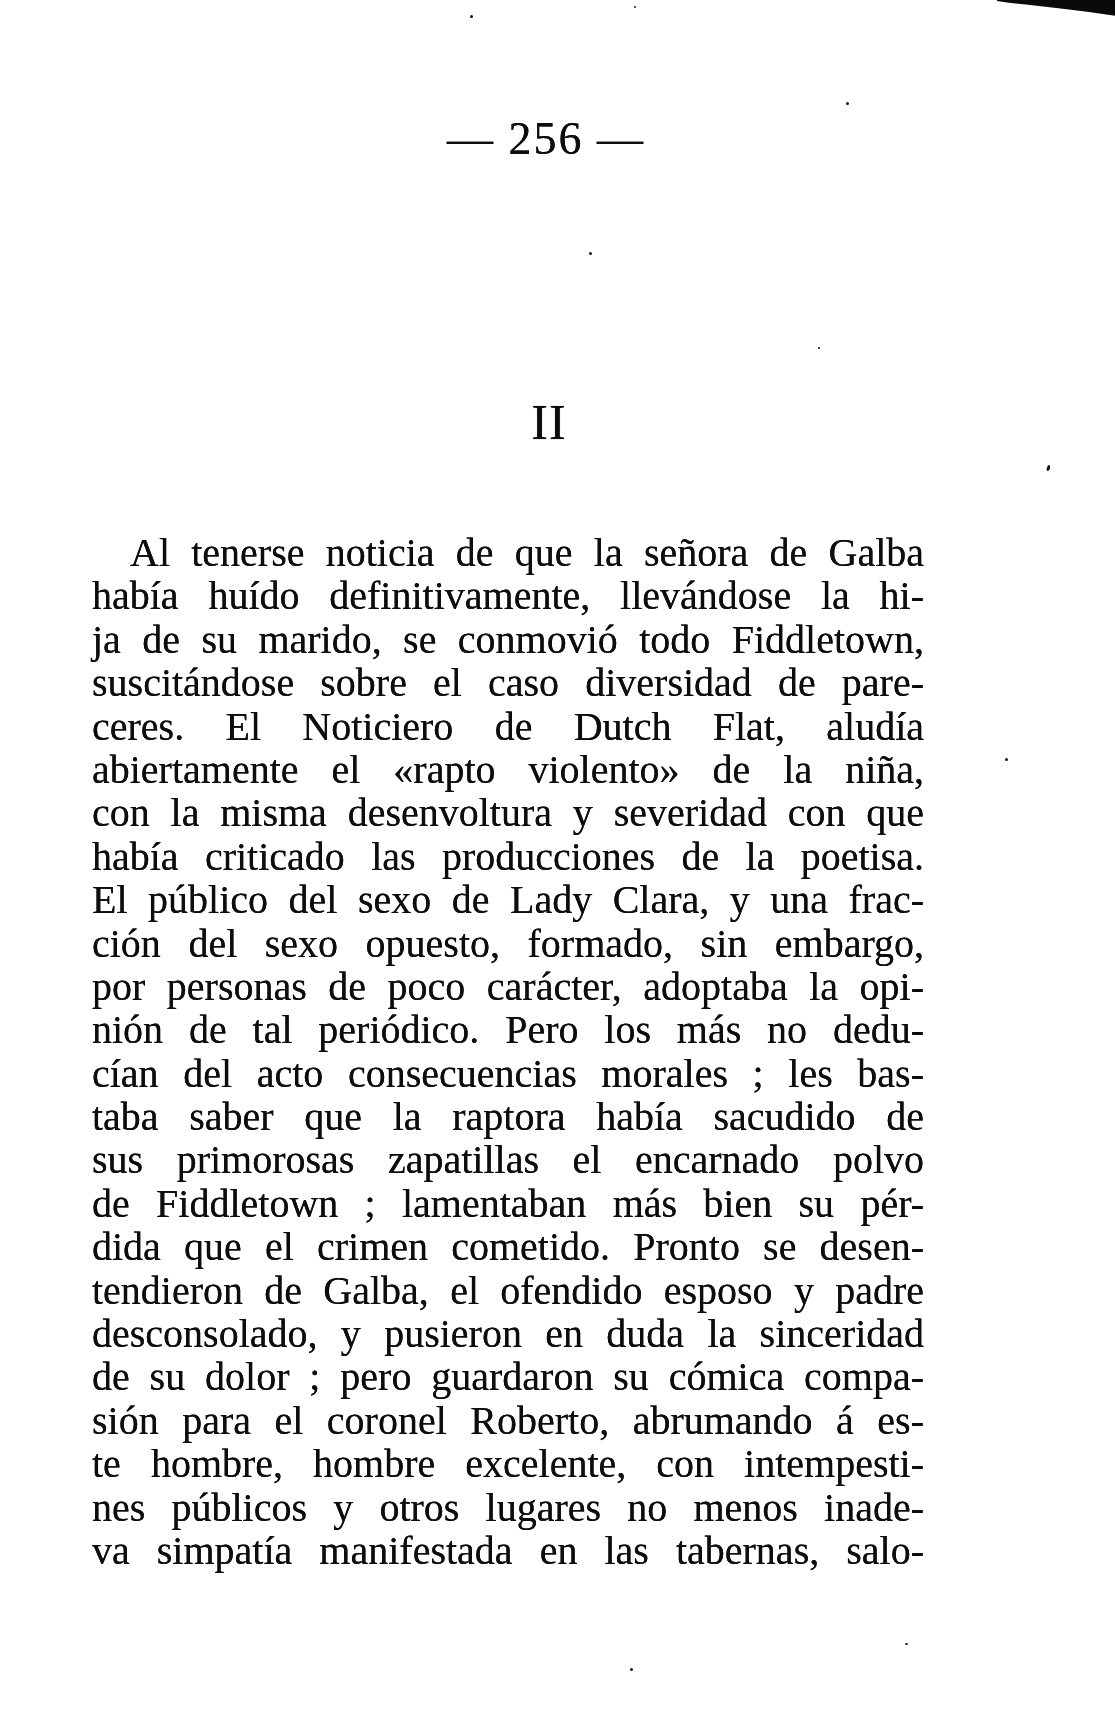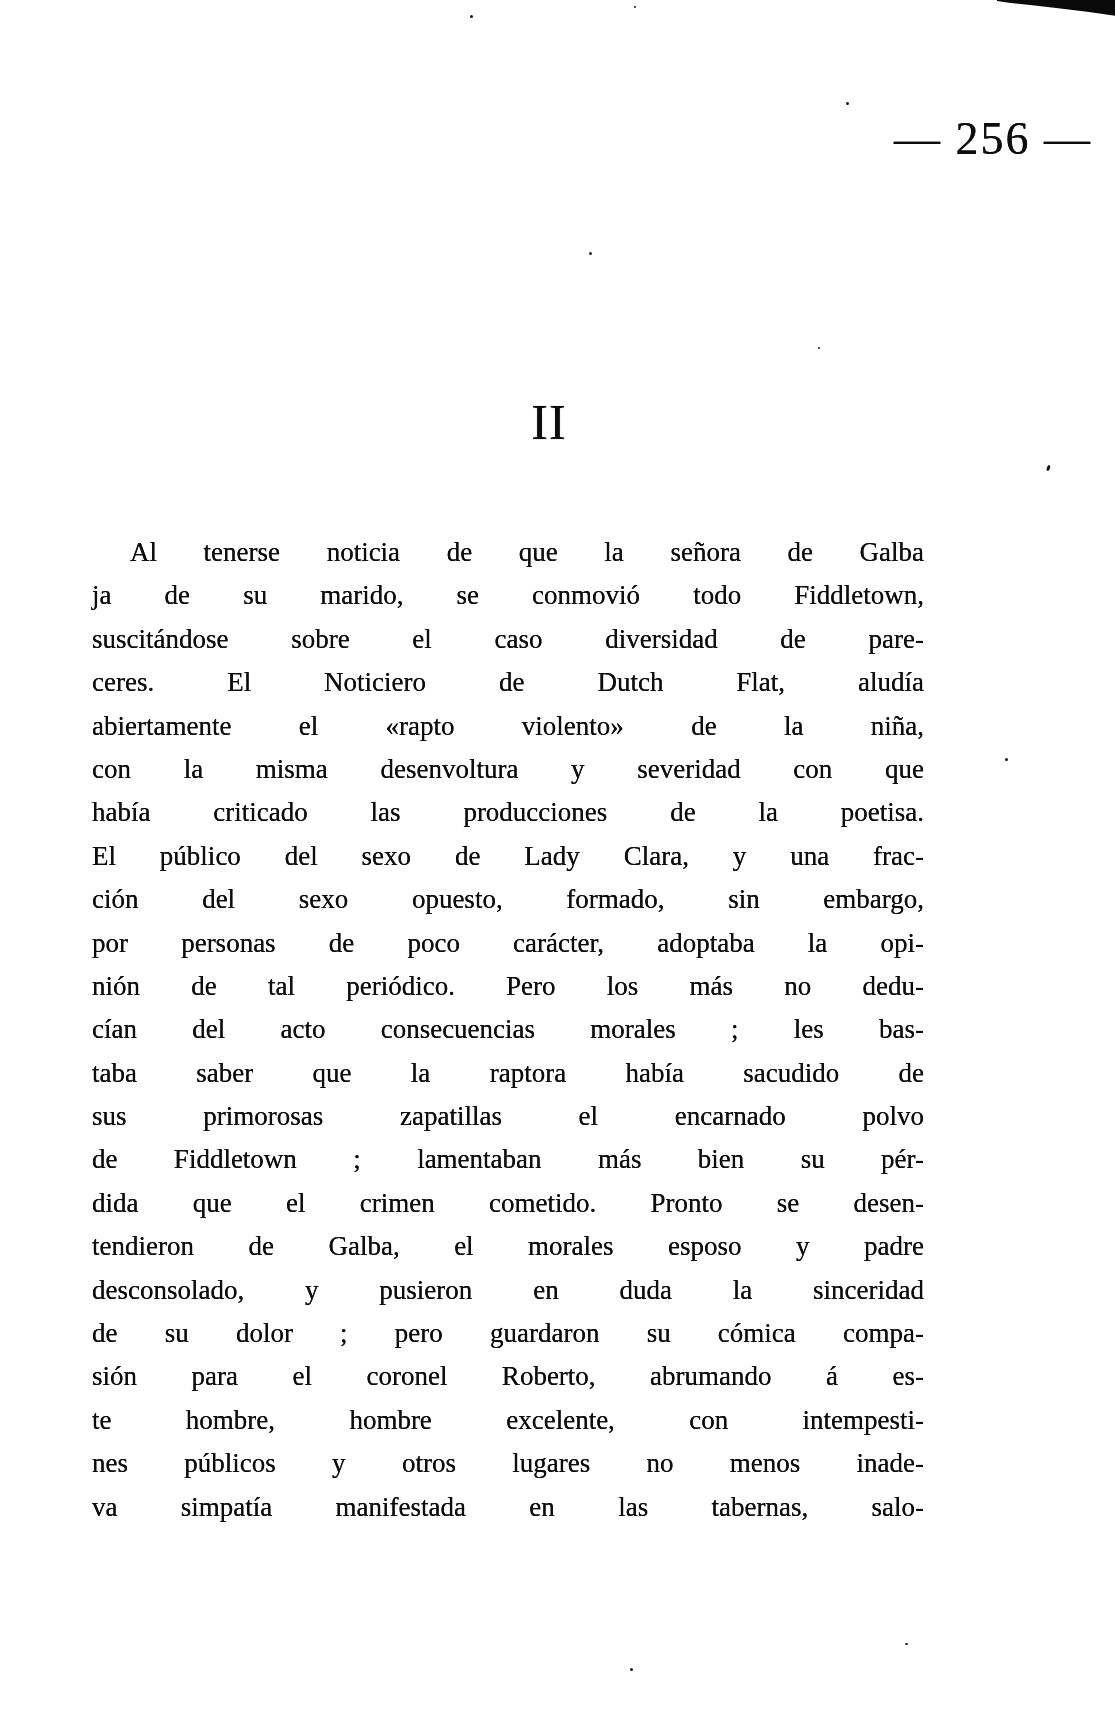--- a/index.html
+++ b/index.html
@@ -17,21 +17,21 @@
   }
   .page {
     position: absolute;
     inset: 0;
   }
   .page-number {
     position: absolute;
     top: 116px;
     left: 0;
     width: 1092px;           
-    text-align: right;
+    text-align: center;
     font-size: 46px;
     line-height: 46px;
     letter-spacing: 2px;
     text-shadow: 0 0 0.6px #0d0d0d;
   }
   .chapter-heading {
     position: absolute;
     top: 397px;
     left: 0;
     width: 1098px;           
@@ -39,21 +39,21 @@
     font-size: 50px;
     line-height: 50px;
     letter-spacing: 1px;
     text-shadow: 0 0 0.7px #0d0d0d;
   }
   .body-text {
     position: absolute;
     top: 531px;
     left: 92px;
     width: 832px;
-    font-size: 27px;
+    font-size: 40px;
     line-height: 43.4px;
     text-shadow: 0 0 0.55px #0d0d0d;
   }
   .line {
     text-align: justify;
     text-align-last: justify;
     white-space: normal;
     height: 43.4px;
     overflow: visible;
   }
@@ -81,36 +81,37 @@
 <div class="page">
 
   <div class="corner-artifact"></div>
 
   <div class="page-number">— 256 —</div>
 
   <div class="chapter-heading">II</div>
 
   <div class="body-text">
       <div class="line indent"><span>Al tenerse noticia de que la señora de Galba</span></div>
+      <div class="line"><span>había huído definitivamente, llevándose la hi-</span></div>
       <div class="line"><span>ja de su marido, se conmovió todo Fiddletown,</span></div>
       <div class="line"><span>suscitándose sobre el caso diversidad de pare-</span></div>
       <div class="line"><span>ceres. </span><span class="italic">El Noticiero</span><span> de Dutch Flat, aludía</span></div>
       <div class="line"><span>abiertamente el «rapto violento» de la niña,</span></div>
       <div class="line"><span>con la misma desenvoltura y severidad con que</span></div>
       <div class="line"><span>había criticado las producciones de la poetisa.</span></div>
       <div class="line"><span>El público del sexo de </span><span class="italic">Lady Clara</span><span>, y una frac-</span></div>
       <div class="line"><span>ción del sexo opuesto, formado, sin embargo,</span></div>
       <div class="line"><span>por personas de poco carácter, adoptaba la opi-</span></div>
       <div class="line"><span>nión de tal periódico. Pero los más no dedu-</span></div>
       <div class="line"><span>cían del acto consecuencias morales ; les bas-</span></div>
       <div class="line"><span>taba saber que la raptora había sacudido de</span></div>
       <div class="line"><span>sus primorosas zapatillas el encarnado polvo</span></div>
       <div class="line"><span>de Fiddletown ; lamentaban más bien su pér-</span></div>
       <div class="line"><span>dida que el crimen cometido. Pronto se desen-</span></div>
-      <div class="line"><span>tendieron de Galba, el morales esposo y padre</span></div>
+      <div class="line"><span>tendieron de Galba, el ofendido esposo y padre</span></div>
       <div class="line"><span>desconsolado, y pusieron en duda la sinceridad</span></div>
       <div class="line"><span>de su dolor ; pero guardaron su cómica compa-</span></div>
       <div class="line"><span>sión para el coronel Roberto, abrumando á es-</span></div>
       <div class="line"><span>te hombre, hombre excelente, con intempesti-</span></div>
       <div class="line"><span>nes públicos y otros lugares no menos inade-</span></div>
       <div class="line"><span>va simpatía manifestada en las tabernas, salo-</span></div>
     </div>
 
   <div class="speck" style="left:470px; top:15px;  width:3px; height:3px;"></div>
   <div class="speck" style="left:634px; top:6px;   width:2px; height:2px;"></div>

